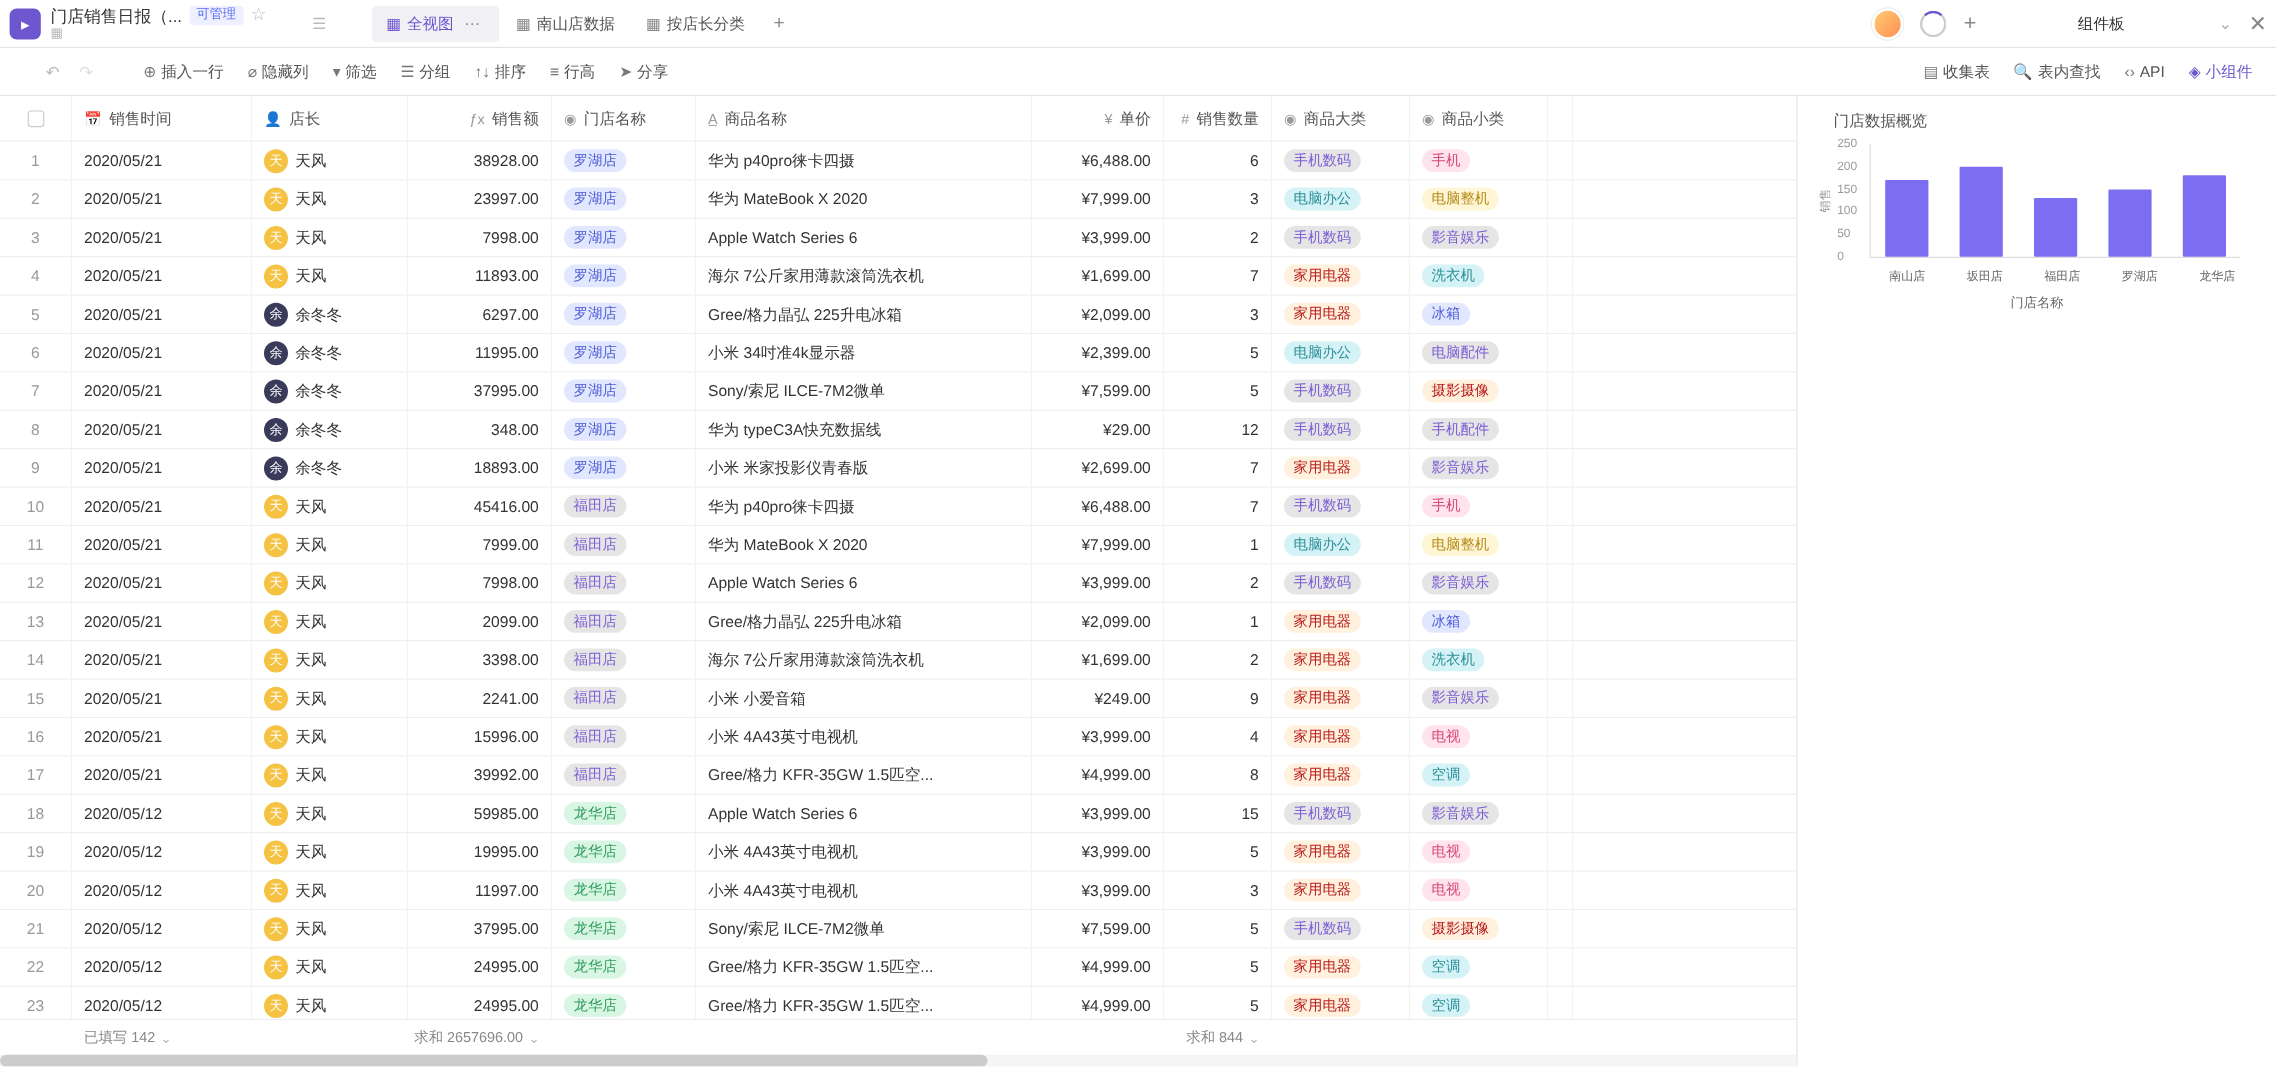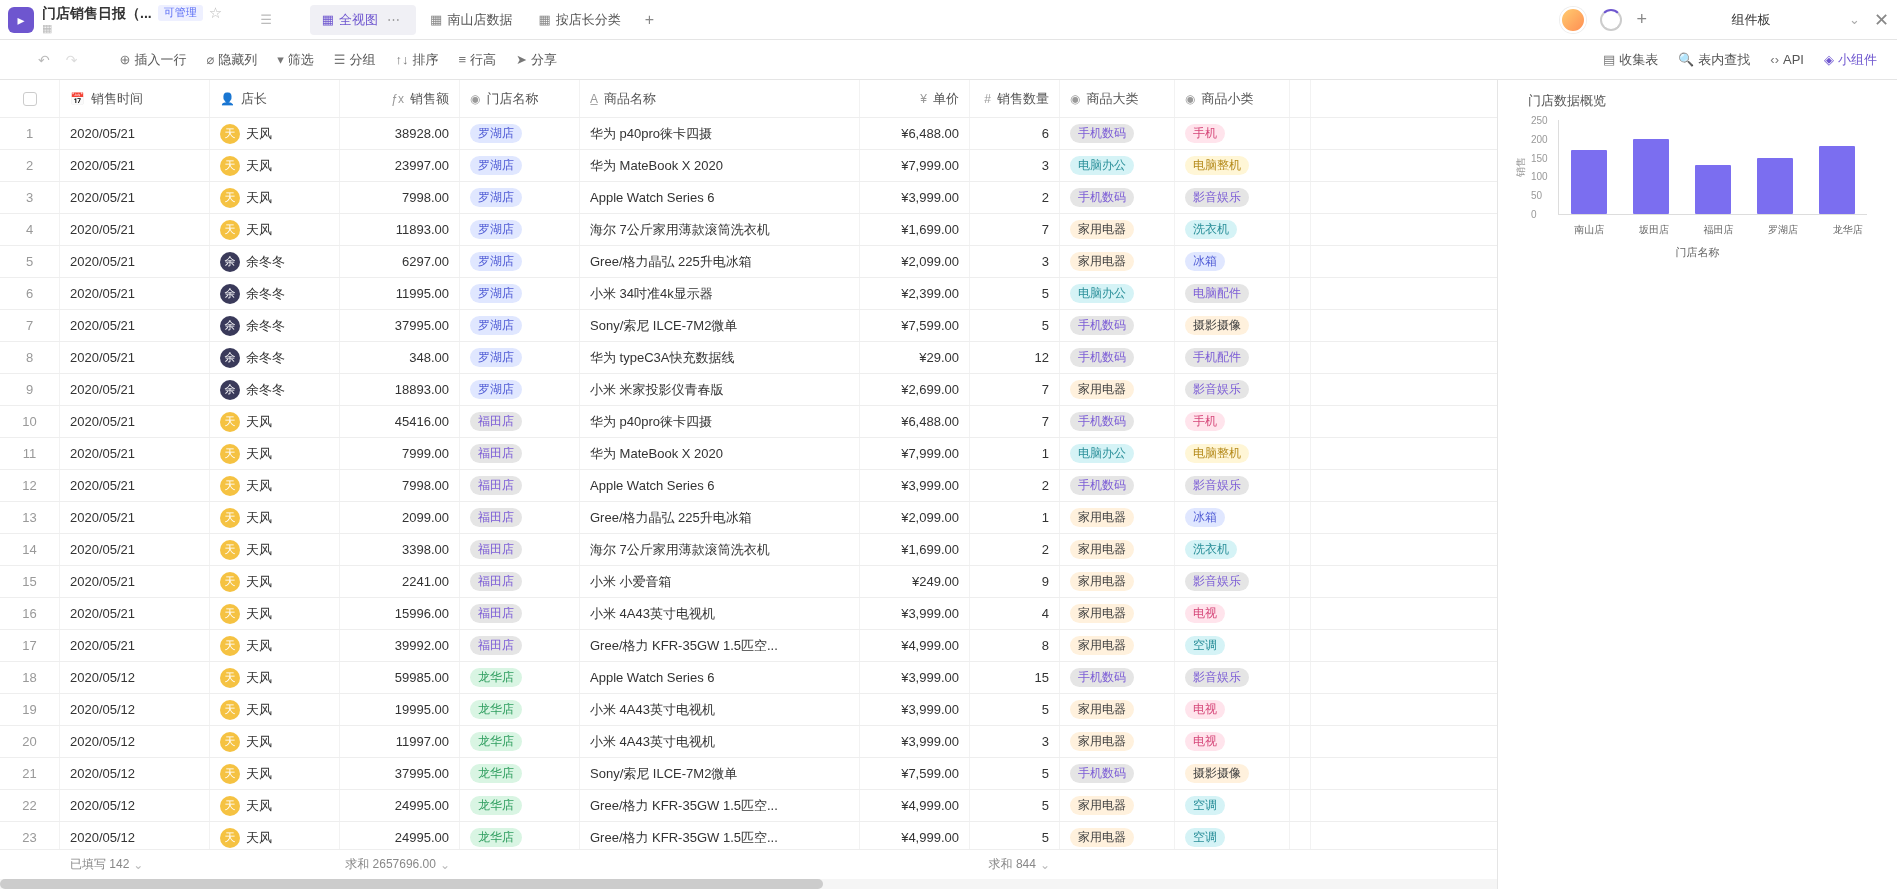--- a/index.html
+++ b/index.html
@@ -2,21 +2,21 @@
 <html><head>
 <meta charset="utf-8">
 <style>
   * { box-sizing: border-box; }
   html, body { margin: 0; padding: 0; font-family: -apple-system, "PingFang SC", "Microsoft YaHei", sans-serif; font-size: 13px; color: #333; background: #fff; }
   .app { display: flex; flex-direction: column; height: 100vh; }
 
   
   .topbar { display: flex; align-items: center; height: 40px; padding: 0 8px; border-bottom: 1px solid #e5e5e5; gap: 8px; }
   .logo { width: 26px; height: 26px; border-radius: 6px; background: #6e56cf; display: flex; align-items: center; justify-content: center; color: #fff; font-size: 14px; }
-  .doc-title { font-size: 14px; color: #333; max-width: 120px; white-space: nowrap; overflow: hidden; text-overflow: ellipsis; font-weight: bold; }
+  .doc-title { font-size: 14px; color: #333; max-width: 120px; white-space: nowrap; overflow: hidden; text-overflow: ellipsis; }
   .perm-badge { background: #eef0ff; color: #5b6ef5; font-size: 11px; padding: 1px 6px; border-radius: 3px; }
   .star-icon { color: #bbb; font-size: 15px; cursor: pointer; }
   .tabs { display: flex; align-items: center; gap: 2px; margin-left: 30px; }
   .tab { display: flex; align-items: center; gap: 5px; padding: 6px 12px; border-radius: 4px; cursor: pointer; color: #555; font-size: 13px; }
   .tab.active { background: #f0f0f5; color: #6e56cf; }
   .tab-icon { font-size: 13px; color: #888; }
   .tab.active .tab-icon { color: #6e56cf; }
   .tab-more { color: #888; padding: 0 4px; }
   .tab-add { color: #888; padding: 6px 10px; cursor: pointer; font-size: 16px; }
   .topbar-right { margin-left: auto; display: flex; align-items: center; gap: 14px; }
@@ -61,21 +61,21 @@
 
   .mgr-avatar { width: 20px; height: 20px; border-radius: 50%; display: inline-flex; align-items: center; justify-content: center; color: #fff; font-size: 11px; margin-right: 6px; }
   .av-yellow { background: #f5c242; }
   .av-dark { background: #3a3a5a; }
 
   .tag { display: inline-block; padding: 1px 8px; border-radius: 10px; font-size: 12px; }
   .t-blue { background: #e0e7ff; color: #4f5bd5; }
   .t-green { background: #d9f5e3; color: #2f9e5f; }
   .t-purple { background: #e5e5e5; color: #7c5dd6; }
   .t-pink { background: #ffe4ec; color: #d6487a; }
-  .t-orange { background: #fff1dd; color: #404040; }
+  .t-orange { background: #fff1dd; color: #b91c1c; }
   .t-cyan { background: #d5f3f6; color: #2a8f99; }
   .t-yellow { background: #fff6d6; color: #b58a1a; }
 
   .dot { width: 10px; height: 10px; border-radius: 50%; }
 
   .tbody { flex: 1; overflow: auto; }
   .footer { display: flex; align-items: center; height: 30px; border-top: 1px solid #eee; font-size: 12px; color: #888; }
   .footer .cell { border-right: none; }
 
   .hscroll { height: 10px; background: #f5f5f5; position: relative; }

